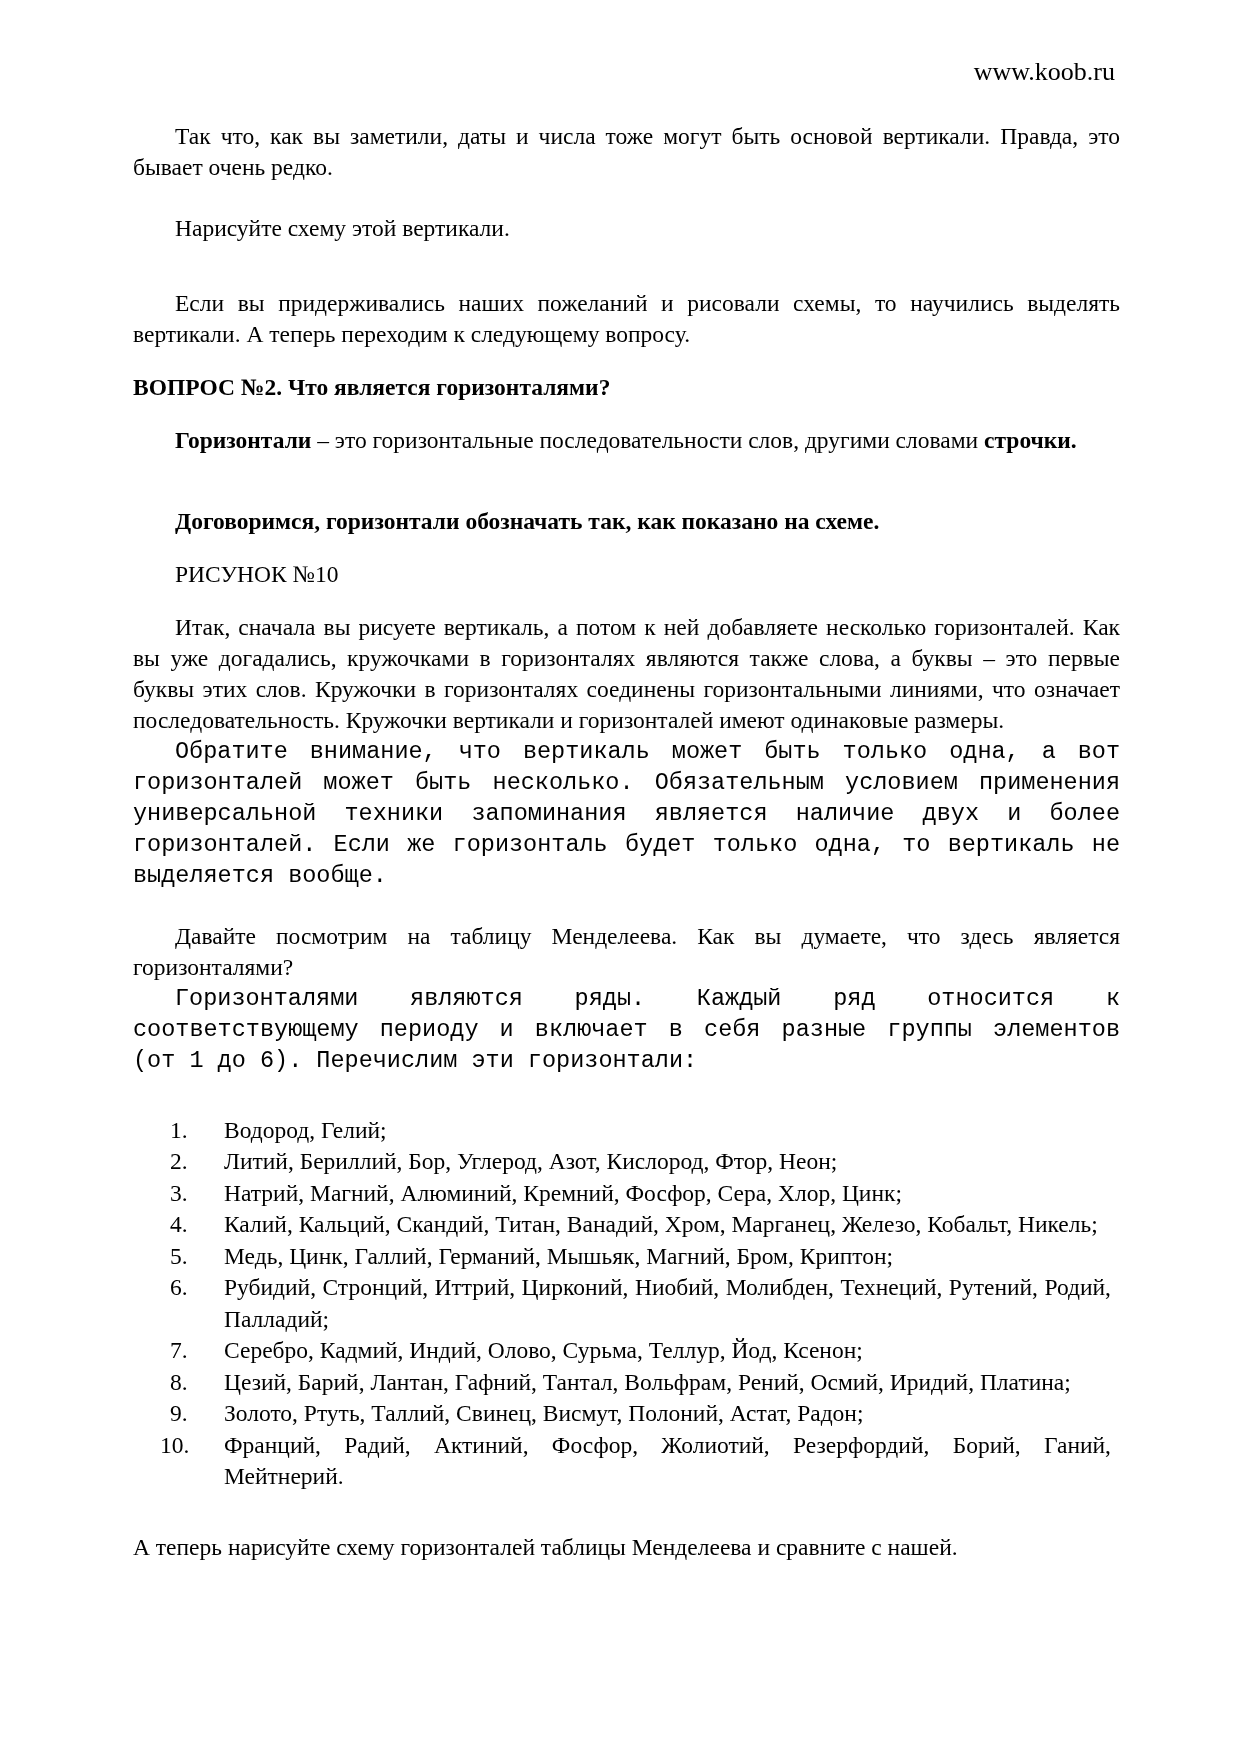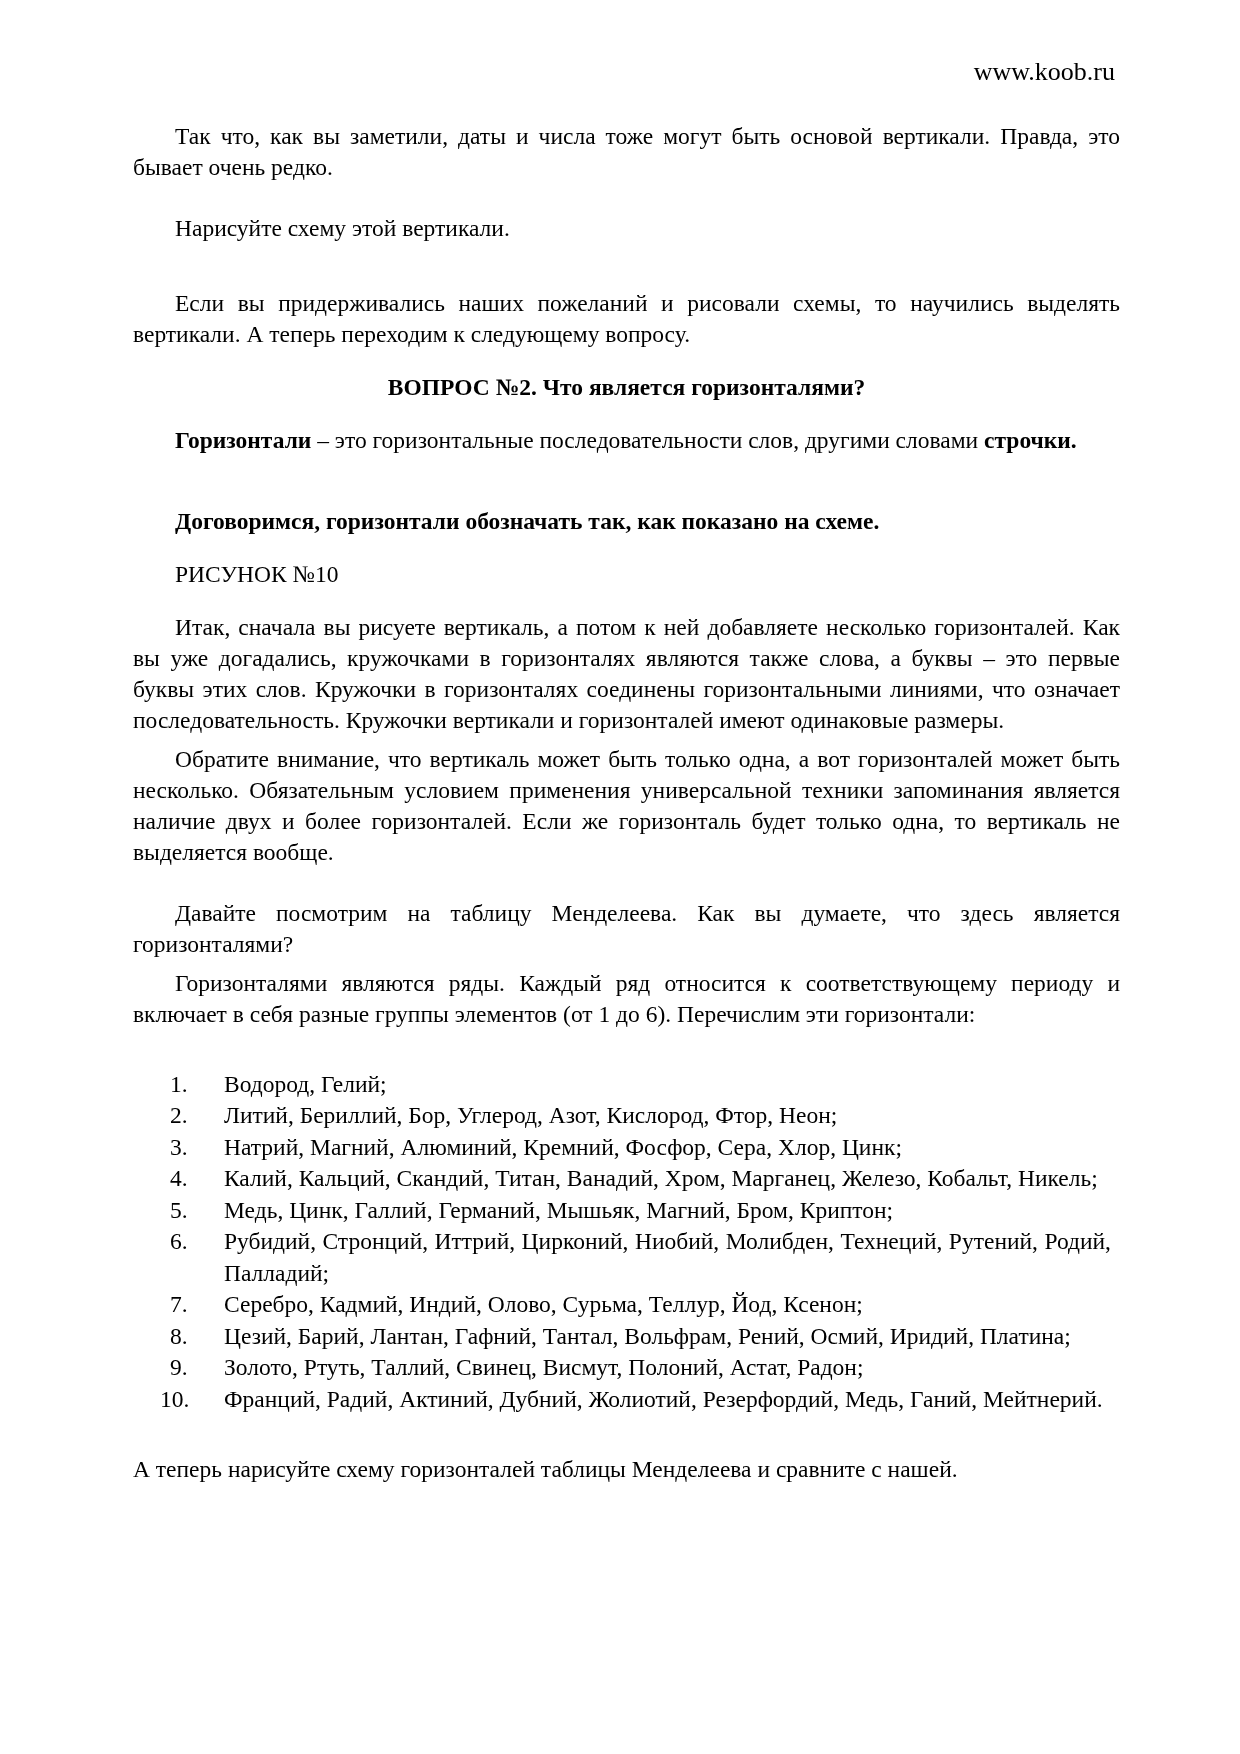--- a/index.html
+++ b/index.html
@@ -32,28 +32,28 @@
   .content {
     font-size: 23.5px;
     line-height: 1.32;
     text-align: justify;
   }
   p {
     margin: 0;
     text-align: justify;
     text-indent: 42px;
   }
-  p.tight { margin-top: 8px; }
+  p.tight { margin-top: 0; font-family: Liberation Mono, monospace; }
   .gap-lg { height: 30px; }
   .gap-md { height: 22px; }
   h2.question {
     margin: 0;
     font-size: 23.5px;
     font-weight: bold;
-    text-align: center;
+    text-align: left;
     line-height: 1.32;
     text-indent: 0;
   }
   .b { font-weight: bold; margin-top: 28px; }
   ol.elements {
     margin: 9px;
     padding: 0 0 0 0;
     list-style: none;
     counter-reset: horiz;
   }
@@ -135,21 +135,21 @@
     <ol class="elements">
       <li>Водород, Гелий;</li>
       <li>Литий, Бериллий, Бор, Углерод, Азот, Кислород, Фтор, Неон;</li>
       <li>Натрий, Магний, Алюминий, Кремний, Фосфор, Сера, Хлор, Цинк;</li>
       <li>Калий, Кальций, Скандий, Титан, Ванадий, Хром, Марганец, Железо, Кобальт, Никель;</li>
       <li>Медь, Цинк, Галлий, Германий, Мышьяк, Магний, Бром, Криптон;</li>
       <li>Рубидий, Стронций, Иттрий, Цирконий, Ниобий, Молибден, Технеций, Рутений, Родий, Палладий;</li>
       <li>Серебро, Кадмий, Индий, Олово, Сурьма, Теллур, Йод, Ксенон;</li>
       <li>Цезий, Барий, Лантан, Гафний, Тантал, Вольфрам, Рений, Осмий, Иридий, Платина;</li>
       <li>Золото, Ртуть, Таллий, Свинец, Висмут, Полоний, Астат, Радон;</li>
-      <li class="wide">Франций, Радий, Актиний, Дубний, Жолиотий, Резерфордий, Медь, Ганий, Мейтнерий.</li>
+      <li class="wide">Франций, Радий, Актиний, Фосфор, Жолиотий, Резерфордий, Борий, Ганий, Мейтнерий.</li>
     </ol>
 
     <div class="gap-lg"></div>
 
     <p class="closing">А теперь нарисуйте схему горизонталей таблицы Менделеева и сравните с нашей.</p>
 
   </div>
 </div>
 
 </body></html>

